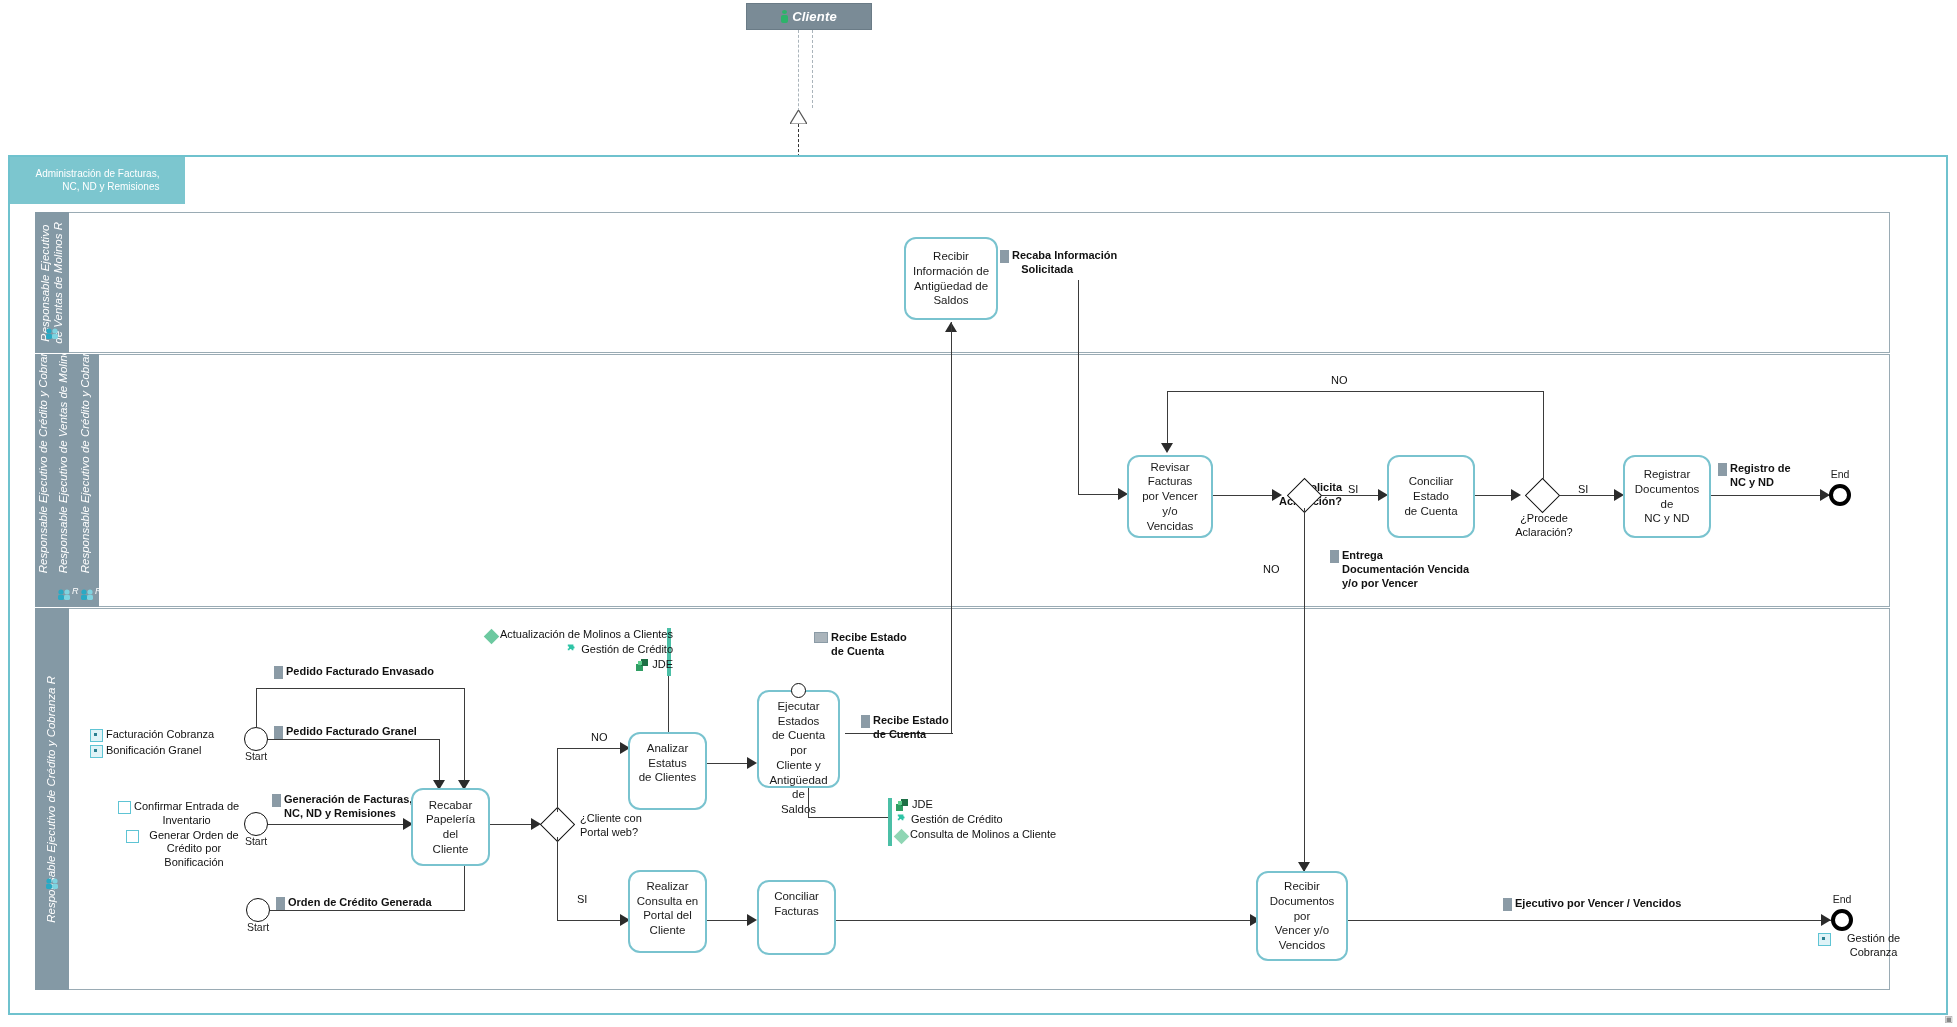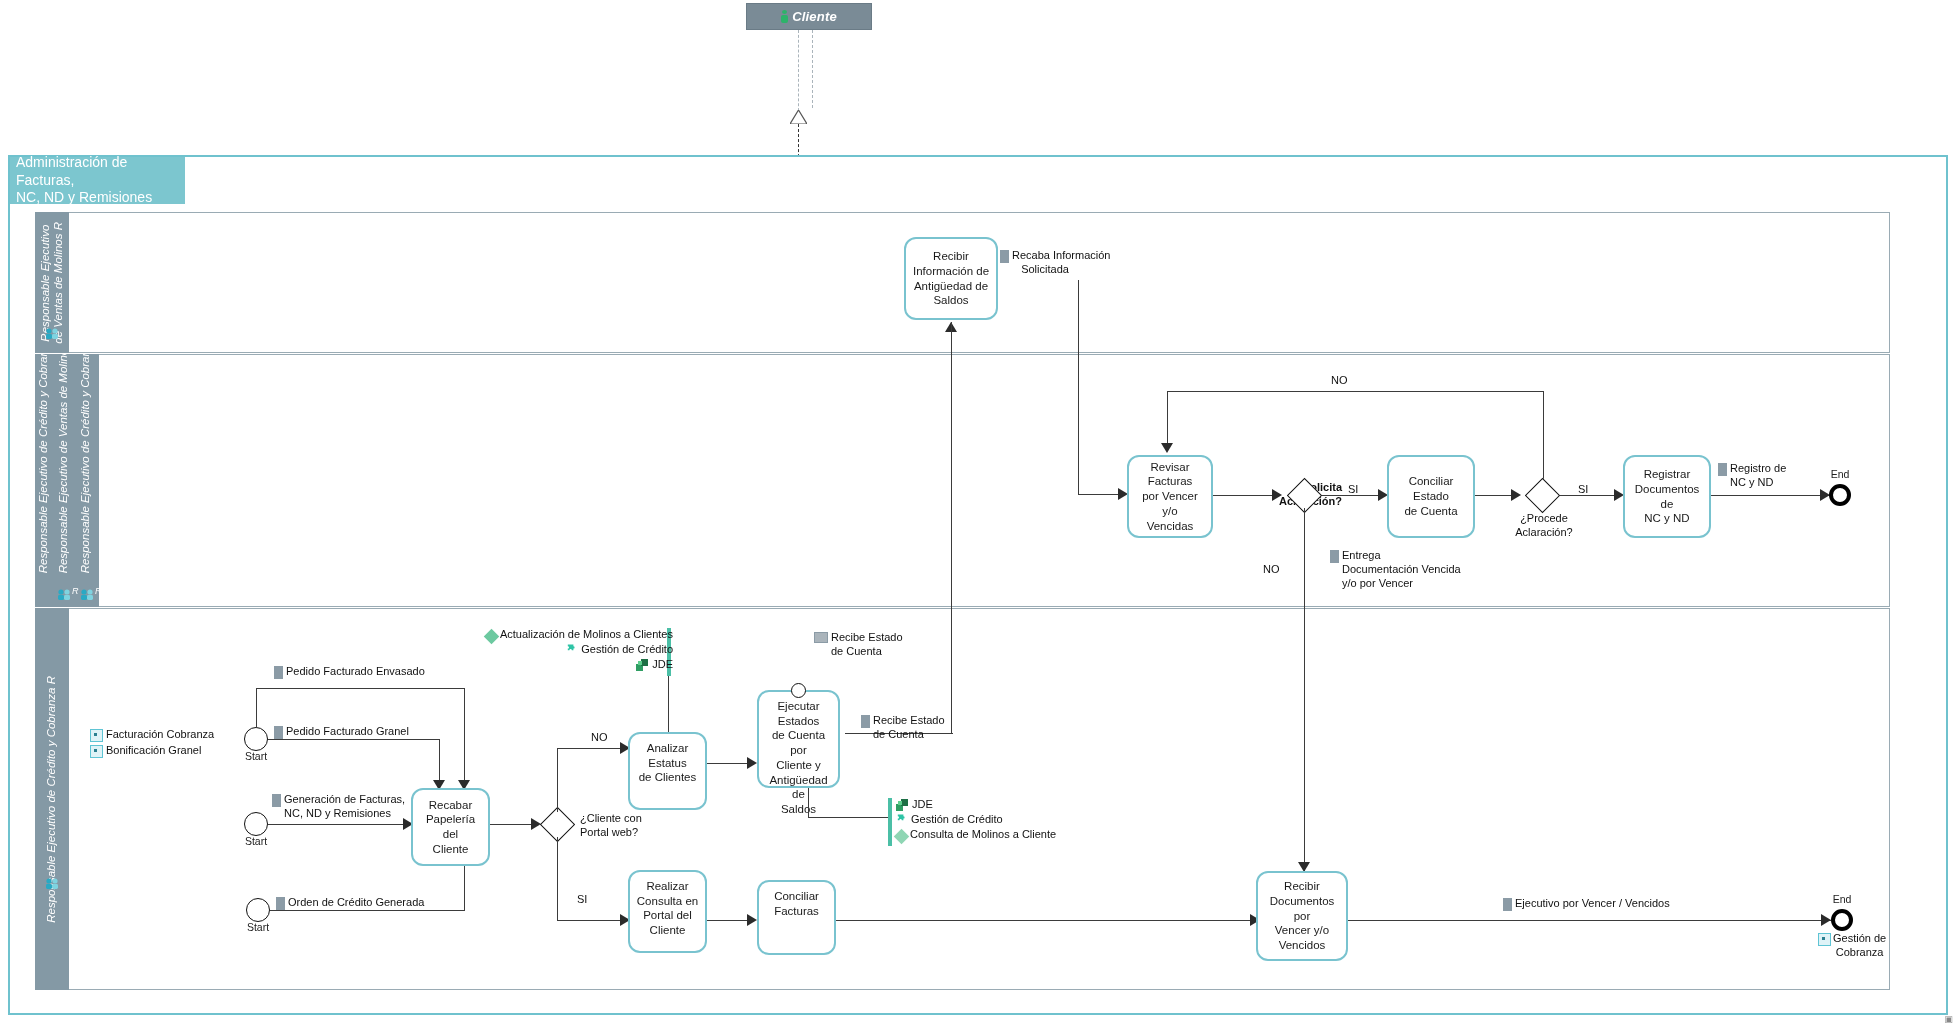--- a/index.html
+++ b/index.html
@@ -11,21 +11,21 @@
 
   
   .pool-client{
     background:#7a8b96;border:1px solid #6a7b86;color:#fff;
     display:flex;align-items:center;justify-content:center;
     font-size:13px;font-style:italic;font-weight:bold;letter-spacing:.2px;
   }
   .pool-main{border:2px solid #6fc2ce;background:#fff;}
   .pool-title{
     background:#7cc6cf;color:#fff;display:flex;align-items:center;justify-content:center;
-    text-align:left;font-size:14px;line-height:1.25;padding:4px 6px;
+    text-align:right;font-size:10px;line-height:1.25;padding:4px 6px;
   }
   .lane{border:1px solid #9aabb4;background:#fff;}
   .lane-hdr{
     background:#8499a5;color:#fff;display:flex;align-items:center;justify-content:center;
     overflow:hidden;
   }
   .lane-hdr span.vtext{
     writing-mode:vertical-rl;transform:rotate(180deg);
     font-size:11.5px;font-style:italic;white-space:nowrap;line-height:1.15;text-align:center;
   }
@@ -59,21 +59,21 @@
   .arw{width:0;height:0;}
   .arw-r{border-top:6px solid transparent;border-bottom:6px solid transparent;border-left:10px solid #2b2b2b;}
   .arw-d{border-left:6px solid transparent;border-right:6px solid transparent;border-top:10px solid #2b2b2b;}
   .arw-u{border-left:6px solid transparent;border-right:6px solid transparent;border-bottom:10px solid #2b2b2b;}
 
   
   .flbl{font-size:11px;color:#111;white-space:nowrap;}
 
   
   .anno{font-size:11px;color:#111;line-height:1.25;}
-  .anno.b{font-weight:normal;}
+  .anno.b{font-weight:bold;}
   .anno-row{display:flex;align-items:flex-start;gap:3px;}
   .ico{flex:0 0 auto;margin-top:1px;}
   .ico-doc{width:9px;height:13px;background:#8b9ba6;display:inline-block;}
   .ico-msg{width:12px;height:9px;background:#aab4bb;border:1px solid #8b9ba6;display:inline-block;}
   .ico-sq{width:11px;height:11px;border:1.6px solid #5ec4d4;background:#fff;display:inline-block;}
   .ico-sqf{width:11px;height:11px;border:1.6px solid #5ec4d4;background:#dff3f7;display:inline-block;position:relative;}
   .ico-sqf:after{content:"";position:absolute;left:3px;top:3px;width:3px;height:3px;background:#2b7f90;}
   .ico-diam{width:11px;height:11px;background:#6cc9a0;display:inline-block;transform:rotate(45deg);margin-top:3px;}
   .ico-puz{width:12px;height:12px;display:inline-block;position:relative;}
   .ico-jde{width:13px;height:12px;display:inline-block;position:relative;}
@@ -271,20 +271,30 @@
 
   <div class="abs ln ln-v" style="left:256px;top:688px;height:40px;"></div>
   <div class="abs ln ln-h" style="left:256px;top:688px;width:209px;"></div>
   <div class="abs ln ln-v" style="left:464px;top:688px;height:100px;"></div>
   <div class="abs arw arw-d" style="left:458px;top:780px;"></div>
 
   <div class="abs ln ln-h" style="left:268px;top:739px;width:172px;"></div>
   <div class="abs ln ln-v" style="left:439px;top:739px;height:49px;"></div>
   <div class="abs arw arw-d" style="left:433px;top:780px;"></div>
 
+  <div class="abs anno" style="left:118px;top:800px;width:128px;text-align:right;">
+    <div style="display:flex;align-items:flex-start;gap:3px;justify-content:flex-start;">
+      <span class="ico ico-sq"></span>
+      <span style="text-align:center;">Confirmar Entrada de<br>Inventario</span>
+    </div>
+    <div style="display:flex;align-items:flex-start;gap:3px;justify-content:flex-start;margin-top:1px;margin-left:8px;">
+      <span class="ico ico-sq"></span>
+      <span style="text-align:center;">Generar Orden de<br>Crédito por Bonificación</span>
+    </div>
+  </div>
 
   <div class="abs ev ev-start" style="left:244px;top:812px;width:24px;height:24px;"></div>
   <div class="abs ev-lbl" style="left:239px;top:835px;width:34px;">Start</div>
 
   <div class="abs anno b" style="left:272px;top:793px;">
     <div class="anno-row">
       <span class="ico ico-doc"></span>
       <span>Generación de Facturas,<br>NC, ND y Remisiones</span>
     </div>
   </div>
@@ -426,21 +436,21 @@
       <span>Ejecutivo por Vencer / Vencidos</span>
     </div>
   </div>
 
   <div class="abs ln ln-h" style="left:1348px;top:920px;width:483px;"></div>
   <div class="abs arw arw-r" style="left:1821px;top:914px;"></div>
   <div class="abs ev ev-end" style="left:1831px;top:909px;width:22px;height:22px;"></div>
   <div class="abs ev-lbl" style="left:1828px;top:893px;width:28px;">End</div>
 
   <div class="abs anno" style="left:1818px;top:932px;width:90px;">
-    <div style="display:flex;align-items:flex-start;gap:2px;">
+    <div style="display:flex;align-items:flex-start;gap:16px;">
       <span class="ico ico-sqf"></span>
       <span style="text-align:center;">Gestión de<br>Cobranza</span>
     </div>
   </div>
 
   <div class="corner-mark" style="right:4px;bottom:3px;">▣</div>
 
 </div>
 
 </body></html>

